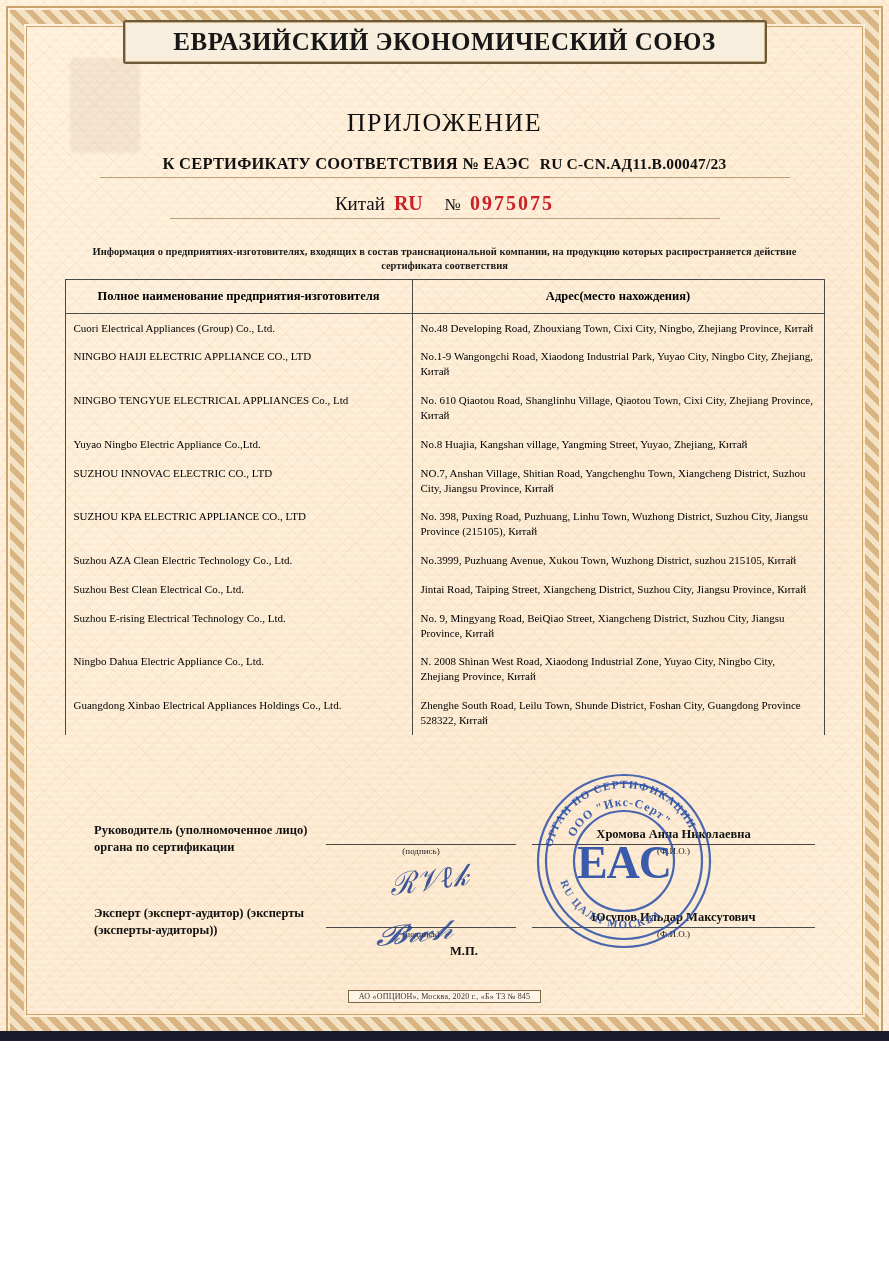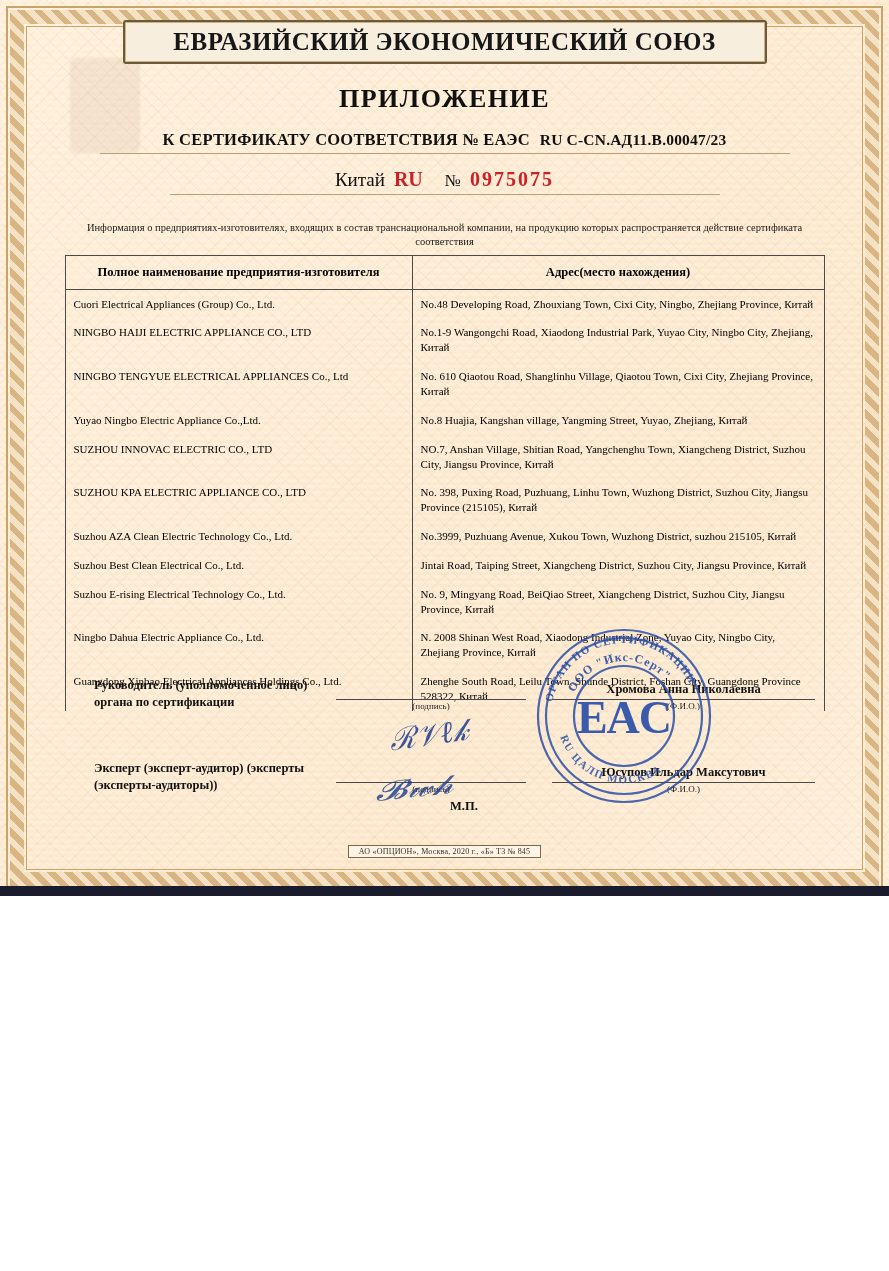--- a/index.html
+++ b/index.html
@@ -6,21 +6,21 @@
     margin: 0;
     padding: 0;
     background: #ffffff;
   }
   body {
     font-family: "Liberation Serif", serif;
   }
   #page {
     position: relative;
     width: 889px;
-    height: 896px;
+    height: 1041px;
     overflow: hidden;
     background:
       repeating-linear-gradient(
         0deg,
         rgba(255, 240, 215, 0.55) 0px,
         rgba(255, 240, 215, 0.55) 3px,
         rgba(255, 228, 196, 0.35) 3px,
         rgba(255, 228, 196, 0.35) 6px
       ),
       linear-gradient(135deg, #fff6e8 0%, #fdf0df 35%, #fbe9d2 70%, #fdf3e6 100%);
@@ -89,24 +89,24 @@
     font-weight: bold;
     font-size: 25px;
     letter-spacing: 0.5px;
     color: #171717;
     white-space: nowrap;
   }
 
   
   .title-main {
     text-align: center;
-    font-weight: bold;
+    font-weight: normal;
     font-size: 26px;
     letter-spacing: 1.5px;
-    margin-top: 20px;
+    margin-top: 44px;
     color: #111;
   }
   .subtitle-row {
     display: flex;
     align-items: baseline;
     justify-content: center;
     margin-top: 16px;
     font-size: 16.5px;
     font-weight: bold;
     color: #111;
@@ -153,21 +153,21 @@
     width: 550px;
     height: 1px;
     background: #b9a07a;
     margin: 3px auto 0 auto;
   }
 
   
   .info-note {
     text-align: center;
     font-size: 10.5px;
-    font-weight: normal;
+    font-weight: bold;
     color: #1a1a1a;
     margin: 26px auto 6px auto;
     width: 760px;
     line-height: 1.35;
   }
 
   
   table.reg {
     width: 760px;
     margin: 0 auto;
@@ -217,21 +217,20 @@
   .sign-area {
     position: absolute;
     left: 60px;
     right: 40px;
     bottom: 58px;
   }
   .sign-row {
     display: flex;
     align-items: flex-end;
     margin-bottom: 14px;
-    gap: 10px;
   }
   .sign-label {
     width: 232px;
     font-size: 12.5px;
     font-weight: bold;
     line-height: 1.35;
     color: #111;
   }
   .sign-mid {
     width: 190px;

